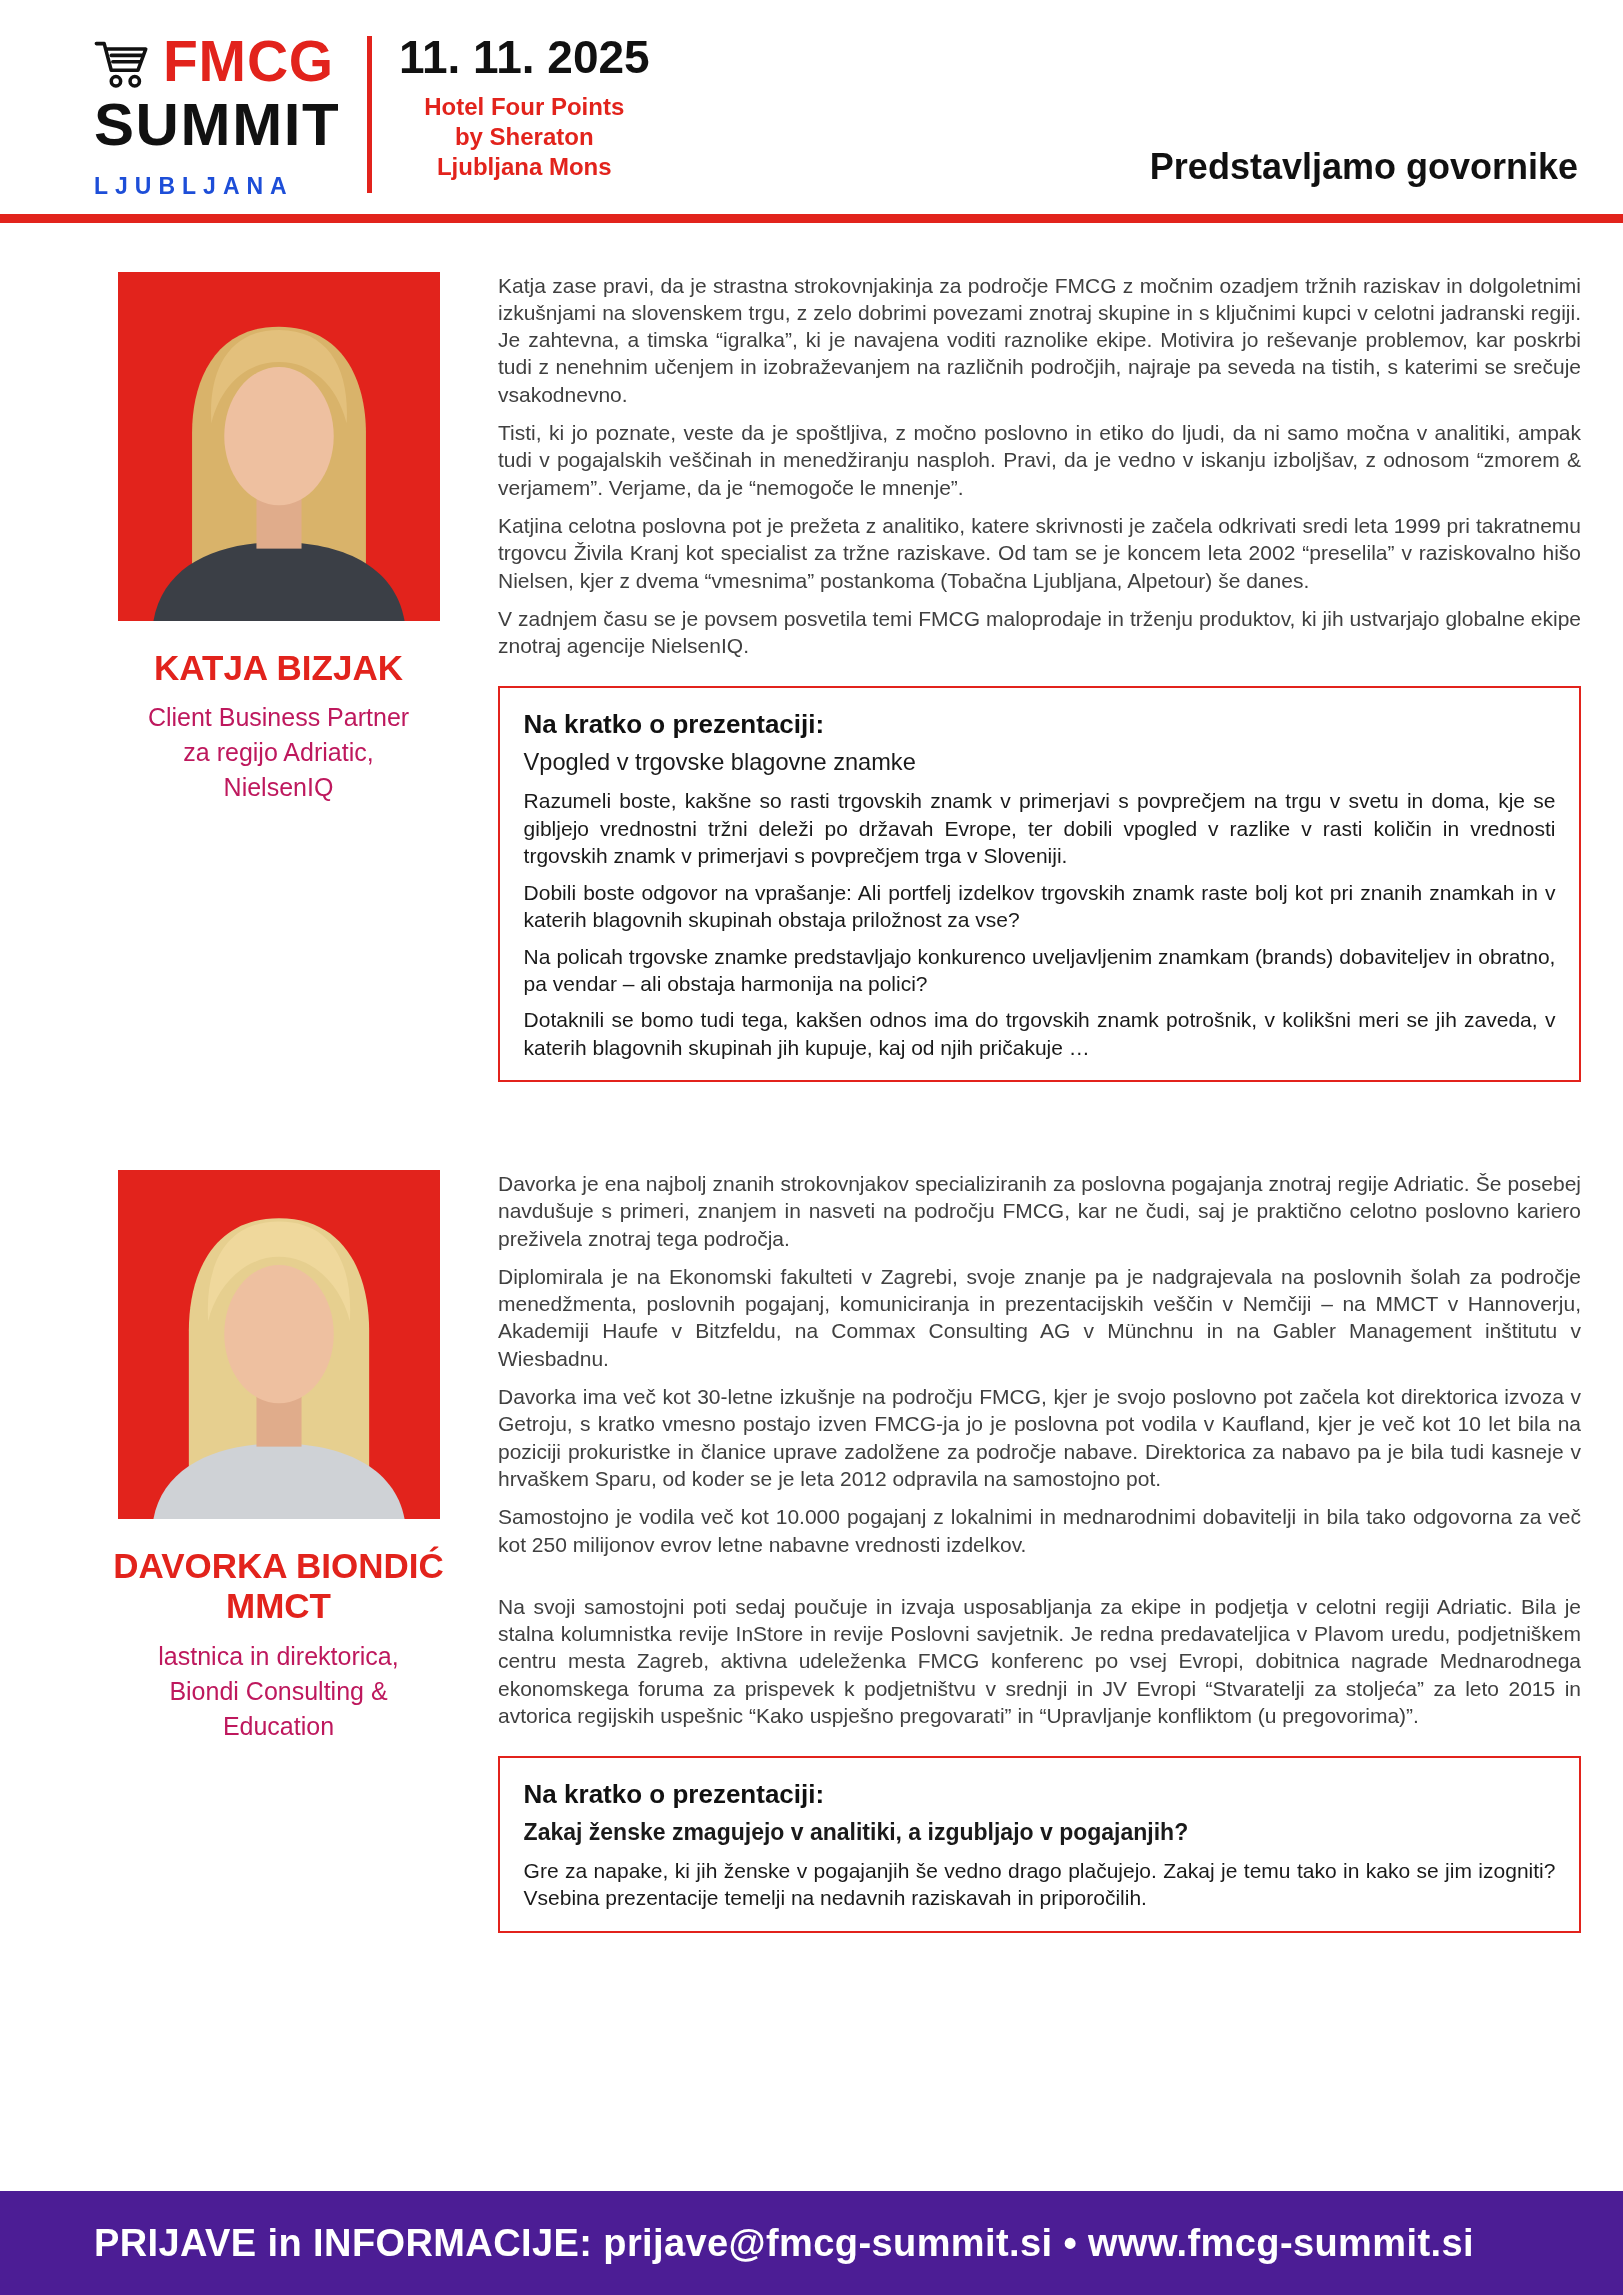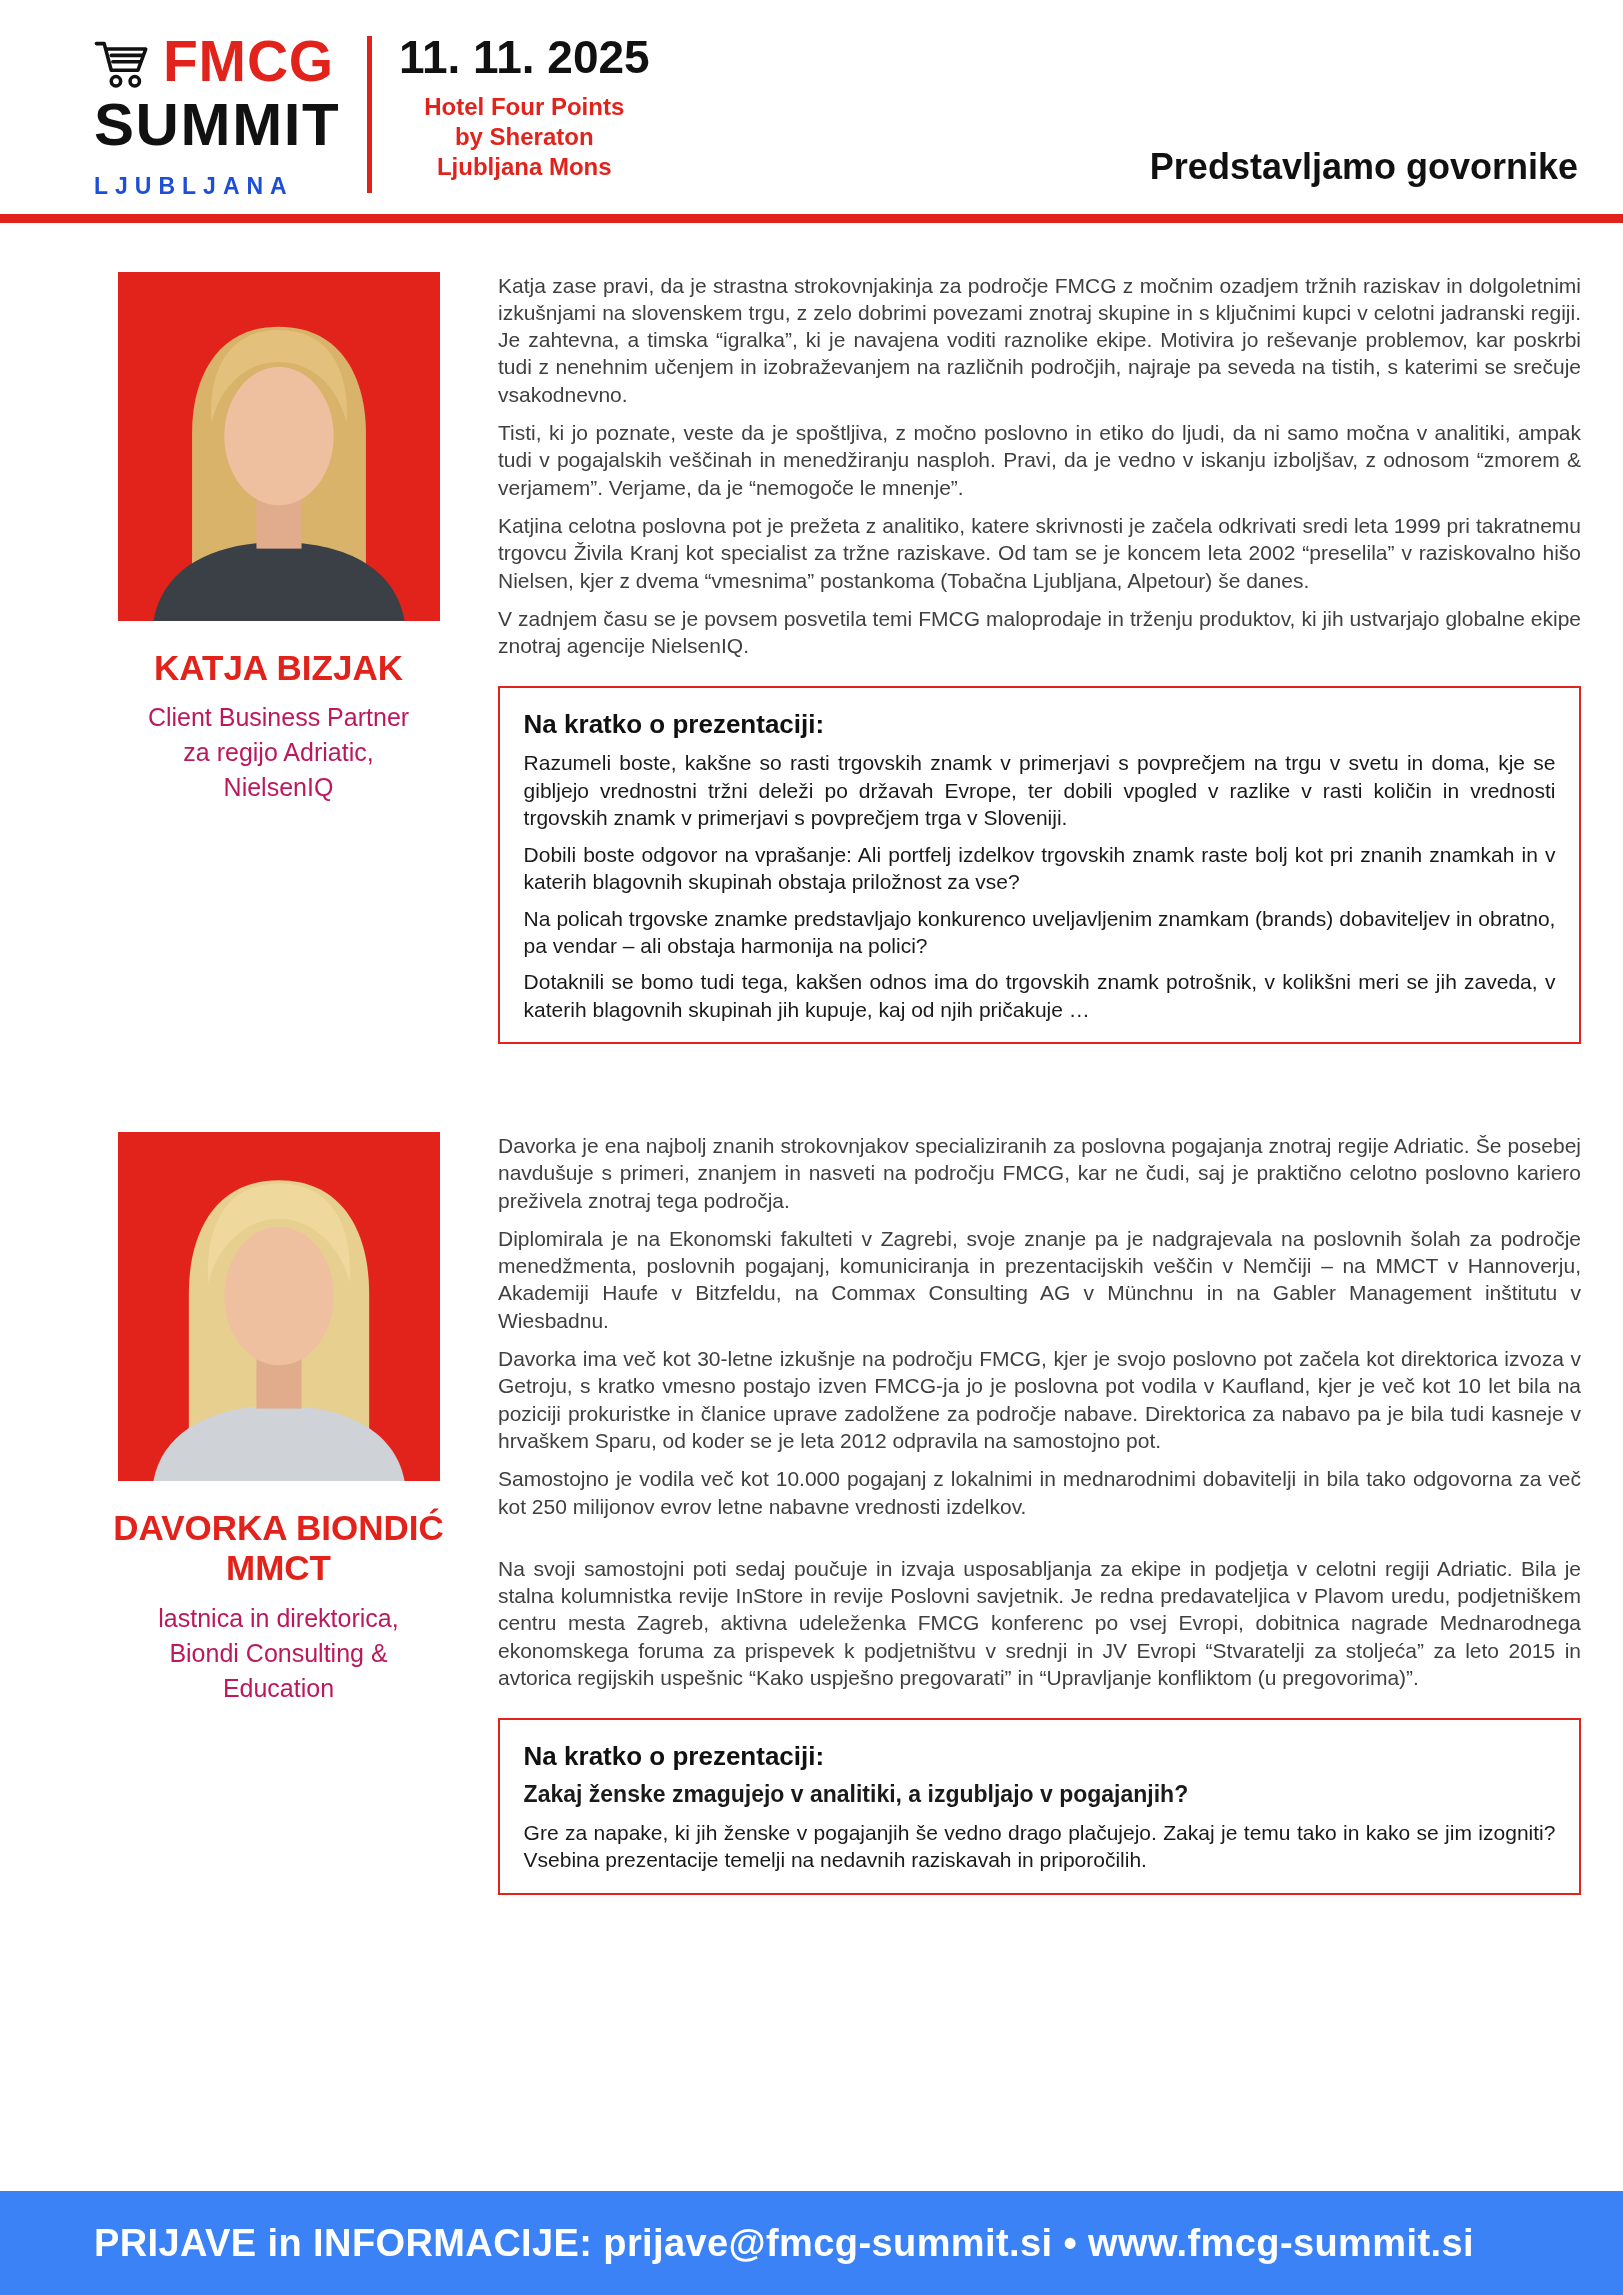--- a/index.html
+++ b/index.html
@@ -100,21 +100,21 @@
   .present-box p {
     font-size: 21px; line-height: 1.3; text-align: justify;
     margin-bottom: 9.4px; color: #1a1a1a;
   }
   .present-box p:last-child { margin-bottom: 1.6px; }
 
   
   .footer {
     position: absolute; left: 0; bottom: 0;
     width: 100%; height: 104px;
-    background: #3b82f6;
+    background: #4c1d95;
     display: flex; align-items: center;
     padding-left: 94px;
   }
   .footer-text {
     color: #ffffff; font-weight: bold; font-size: 38px; letter-spacing: 0.4px;
   }
 </style>
 </head>
 <body>
 
@@ -180,20 +180,21 @@
       <div class="speaker-right">
         <div class="bio">
           <p>Katja zase pravi, da je strastna strokovnjakinja za področje FMCG z močnim ozadjem tržnih raziskav in dolgoletnimi izkušnjami na slovenskem trgu, z zelo dobrimi povezami znotraj skupine in s ključnimi kupci v celotni jadranski regiji. Je zahtevna, a timska “igralka”, ki je navajena voditi raznolike ekipe. Motivira jo reševanje problemov, kar poskrbi tudi z nenehnim učenjem in izobraževanjem na različnih področjih, najraje pa seveda na tistih, s katerimi se srečuje vsakodnevno.</p>
           <p>Tisti, ki jo poznate, veste da je spoštljiva, z močno poslovno in etiko do ljudi, da ni samo močna v analitiki, ampak tudi v pogajalskih veščinah in menedžiranju nasploh. Pravi, da je vedno v iskanju izboljšav, z odnosom “zmorem &amp; verjamem”. Verjame, da je “nemogoče le mnenje”.</p>
           <p>Katjina celotna poslovna pot je prežeta z analitiko, katere skrivnosti je začela odkrivati sredi leta 1999 pri takratnemu trgovcu Živila Kranj kot specialist za tržne raziskave. Od tam se je koncem leta 2002 “preselila” v raziskovalno hišo Nielsen, kjer z dvema “vmesnima” postankoma (Tobačna Ljubljana, Alpetour) še danes.</p>
           <p>V zadnjem času se je povsem posvetila temi FMCG maloprodaje in trženju produktov, ki jih ustvarjajo globalne ekipe znotraj agencije NielsenIQ.</p>
         </div>
 
         <div class="present-box">
           <h3 class="box-heading">Na kratko o prezentaciji:</h3>
+          <div class="box-subtitle">Vpogled v trgovske blagovne znamke</div>
           <p>Razumeli boste, kakšne so rasti trgovskih znamk v primerjavi s povprečjem na trgu v svetu in doma, kje se gibljejo vrednostni tržni deleži po državah Evrope, ter dobili vpogled v razlike v rasti količin in vrednosti trgovskih znamk v primerjavi s povprečjem trga v Sloveniji.</p>
           <p>Dobili boste odgovor na vprašanje: Ali portfelj izdelkov trgovskih znamk raste bolj kot pri znanih znamkah in v katerih blagovnih skupinah obstaja priložnost za vse?</p>
           <p>Na policah trgovske znamke predstavljajo konkurenco uveljavljenim znamkam (brands) dobaviteljev in obratno, pa vendar – ali obstaja harmonija na polici?</p>
           <p>Dotaknili se bomo tudi tega, kakšen odnos ima do trgovskih znamk potrošnik, v kolikšni meri se jih zaveda, v katerih blagovnih skupinah jih kupuje, kaj od njih pričakuje …</p>
         </div>
       </div>
     </section>
 
     <section class="speaker-section section-2">
       <div class="speaker-left">

